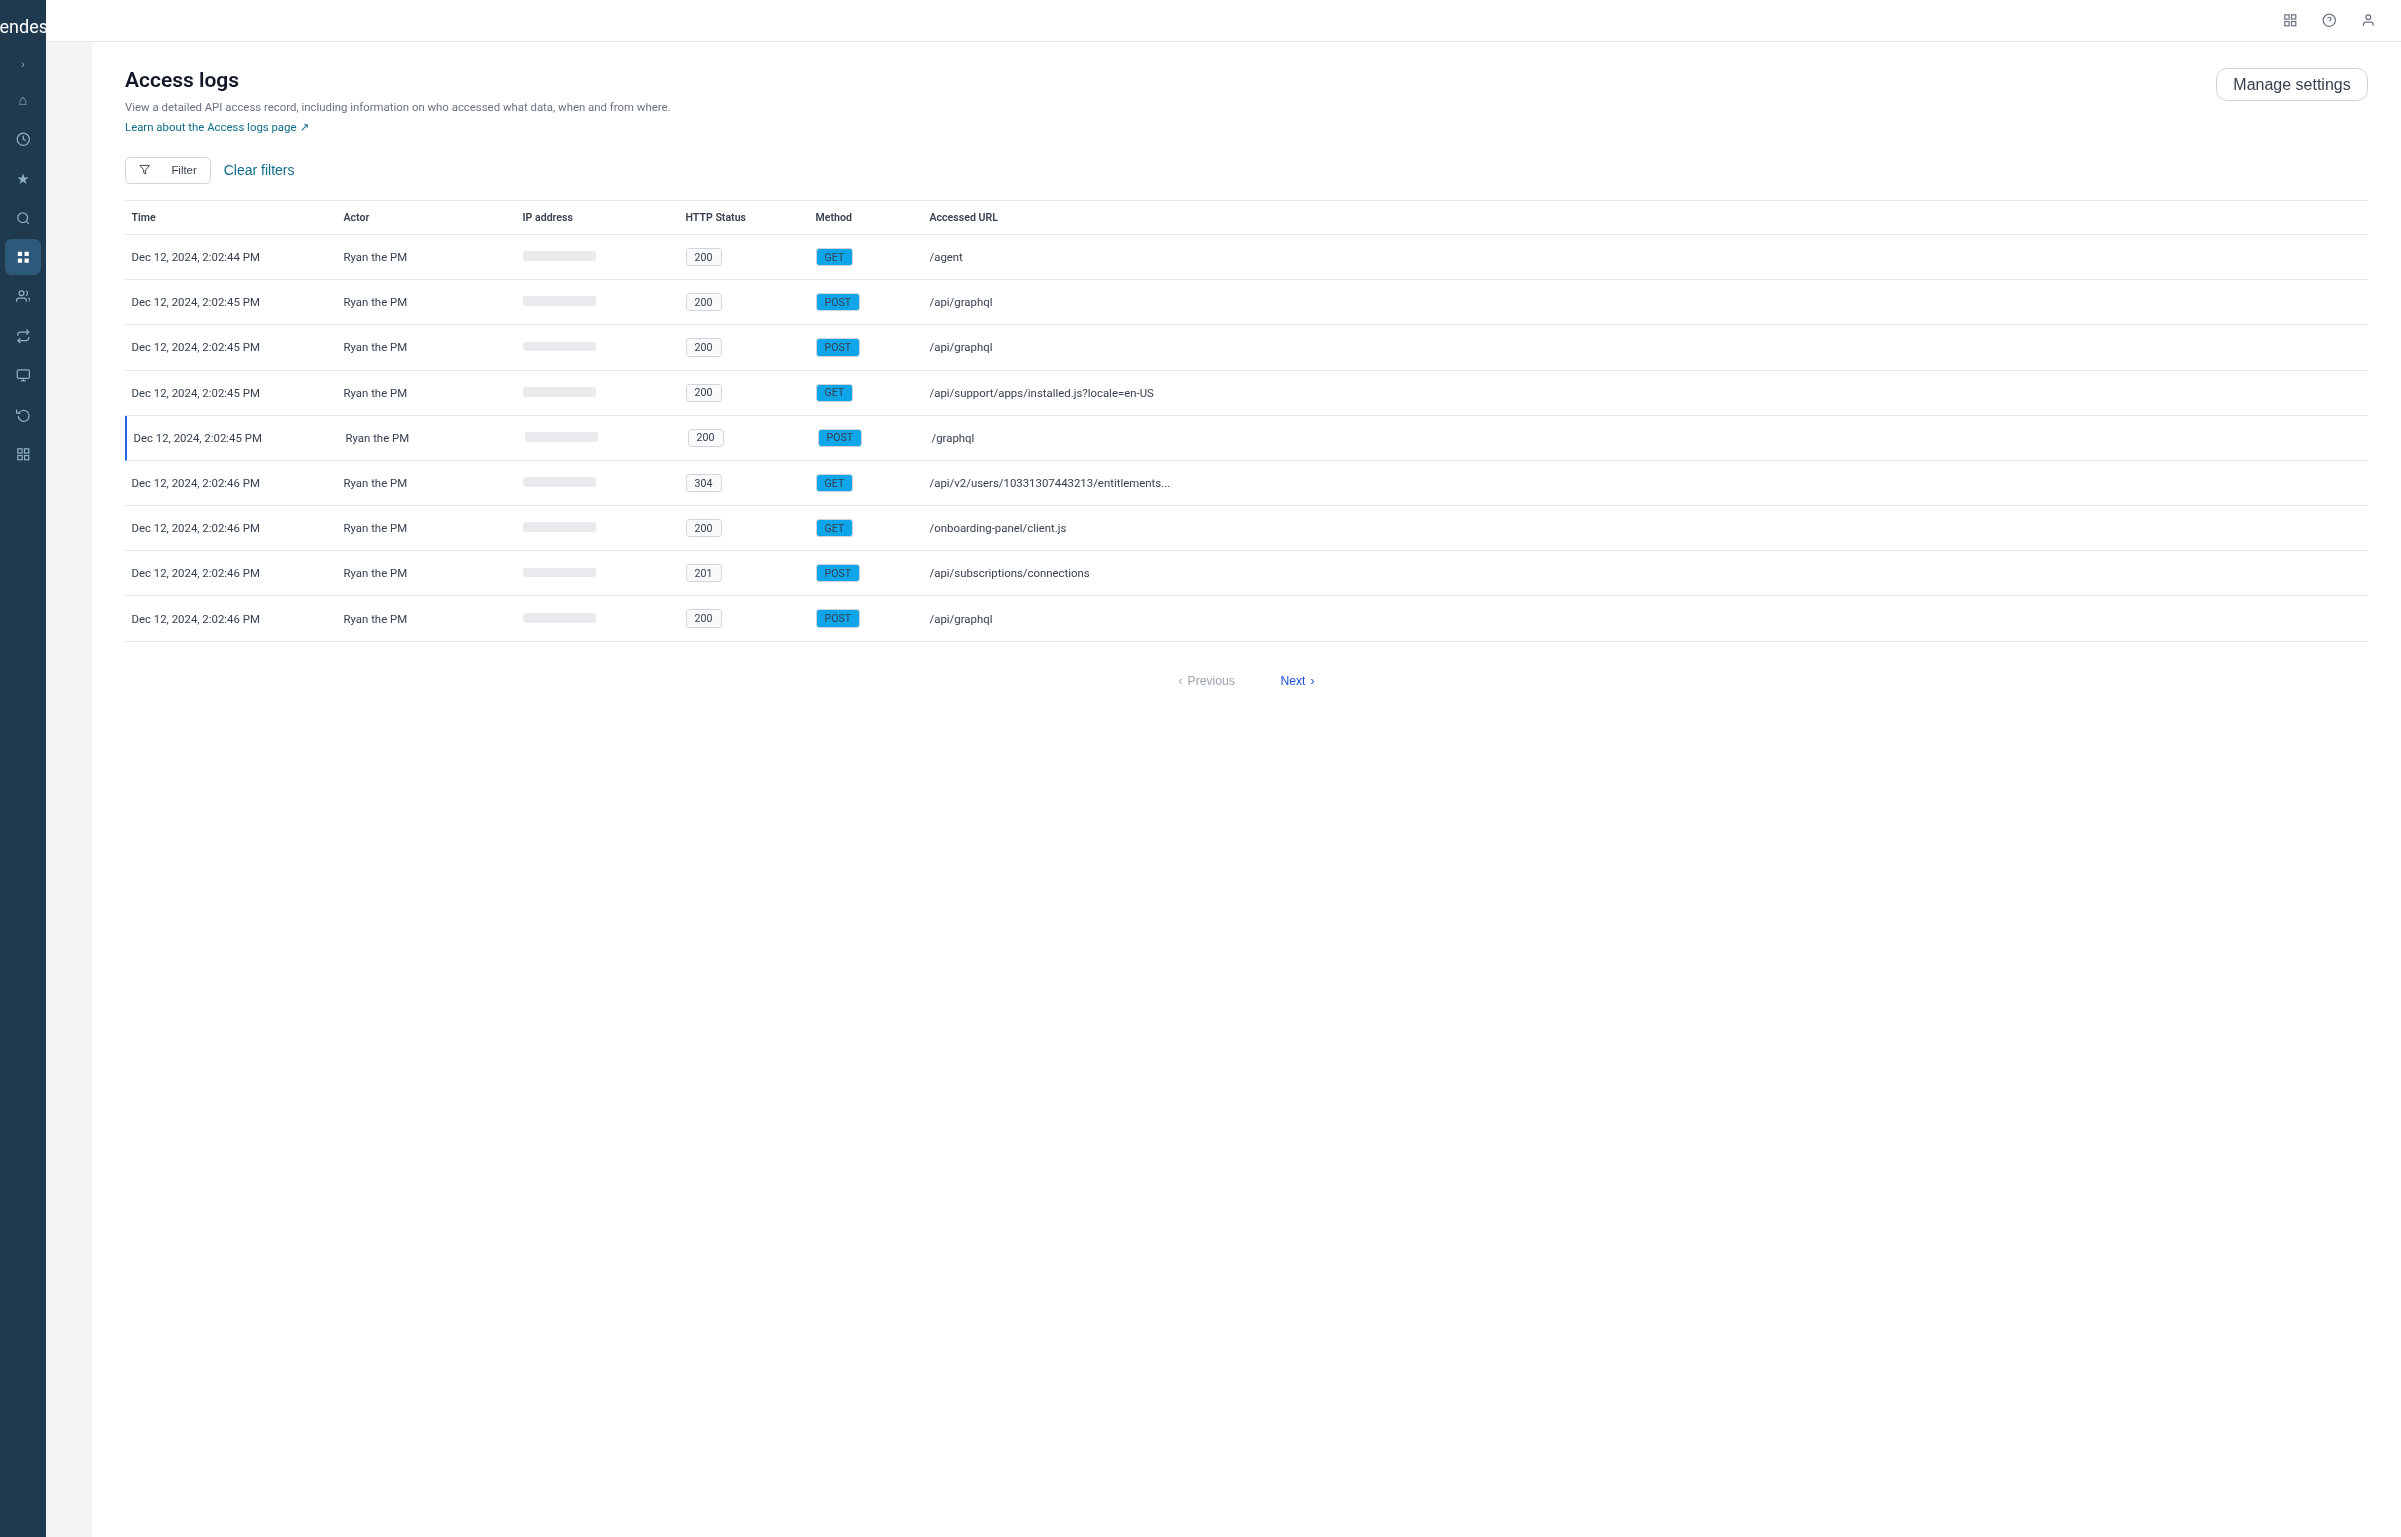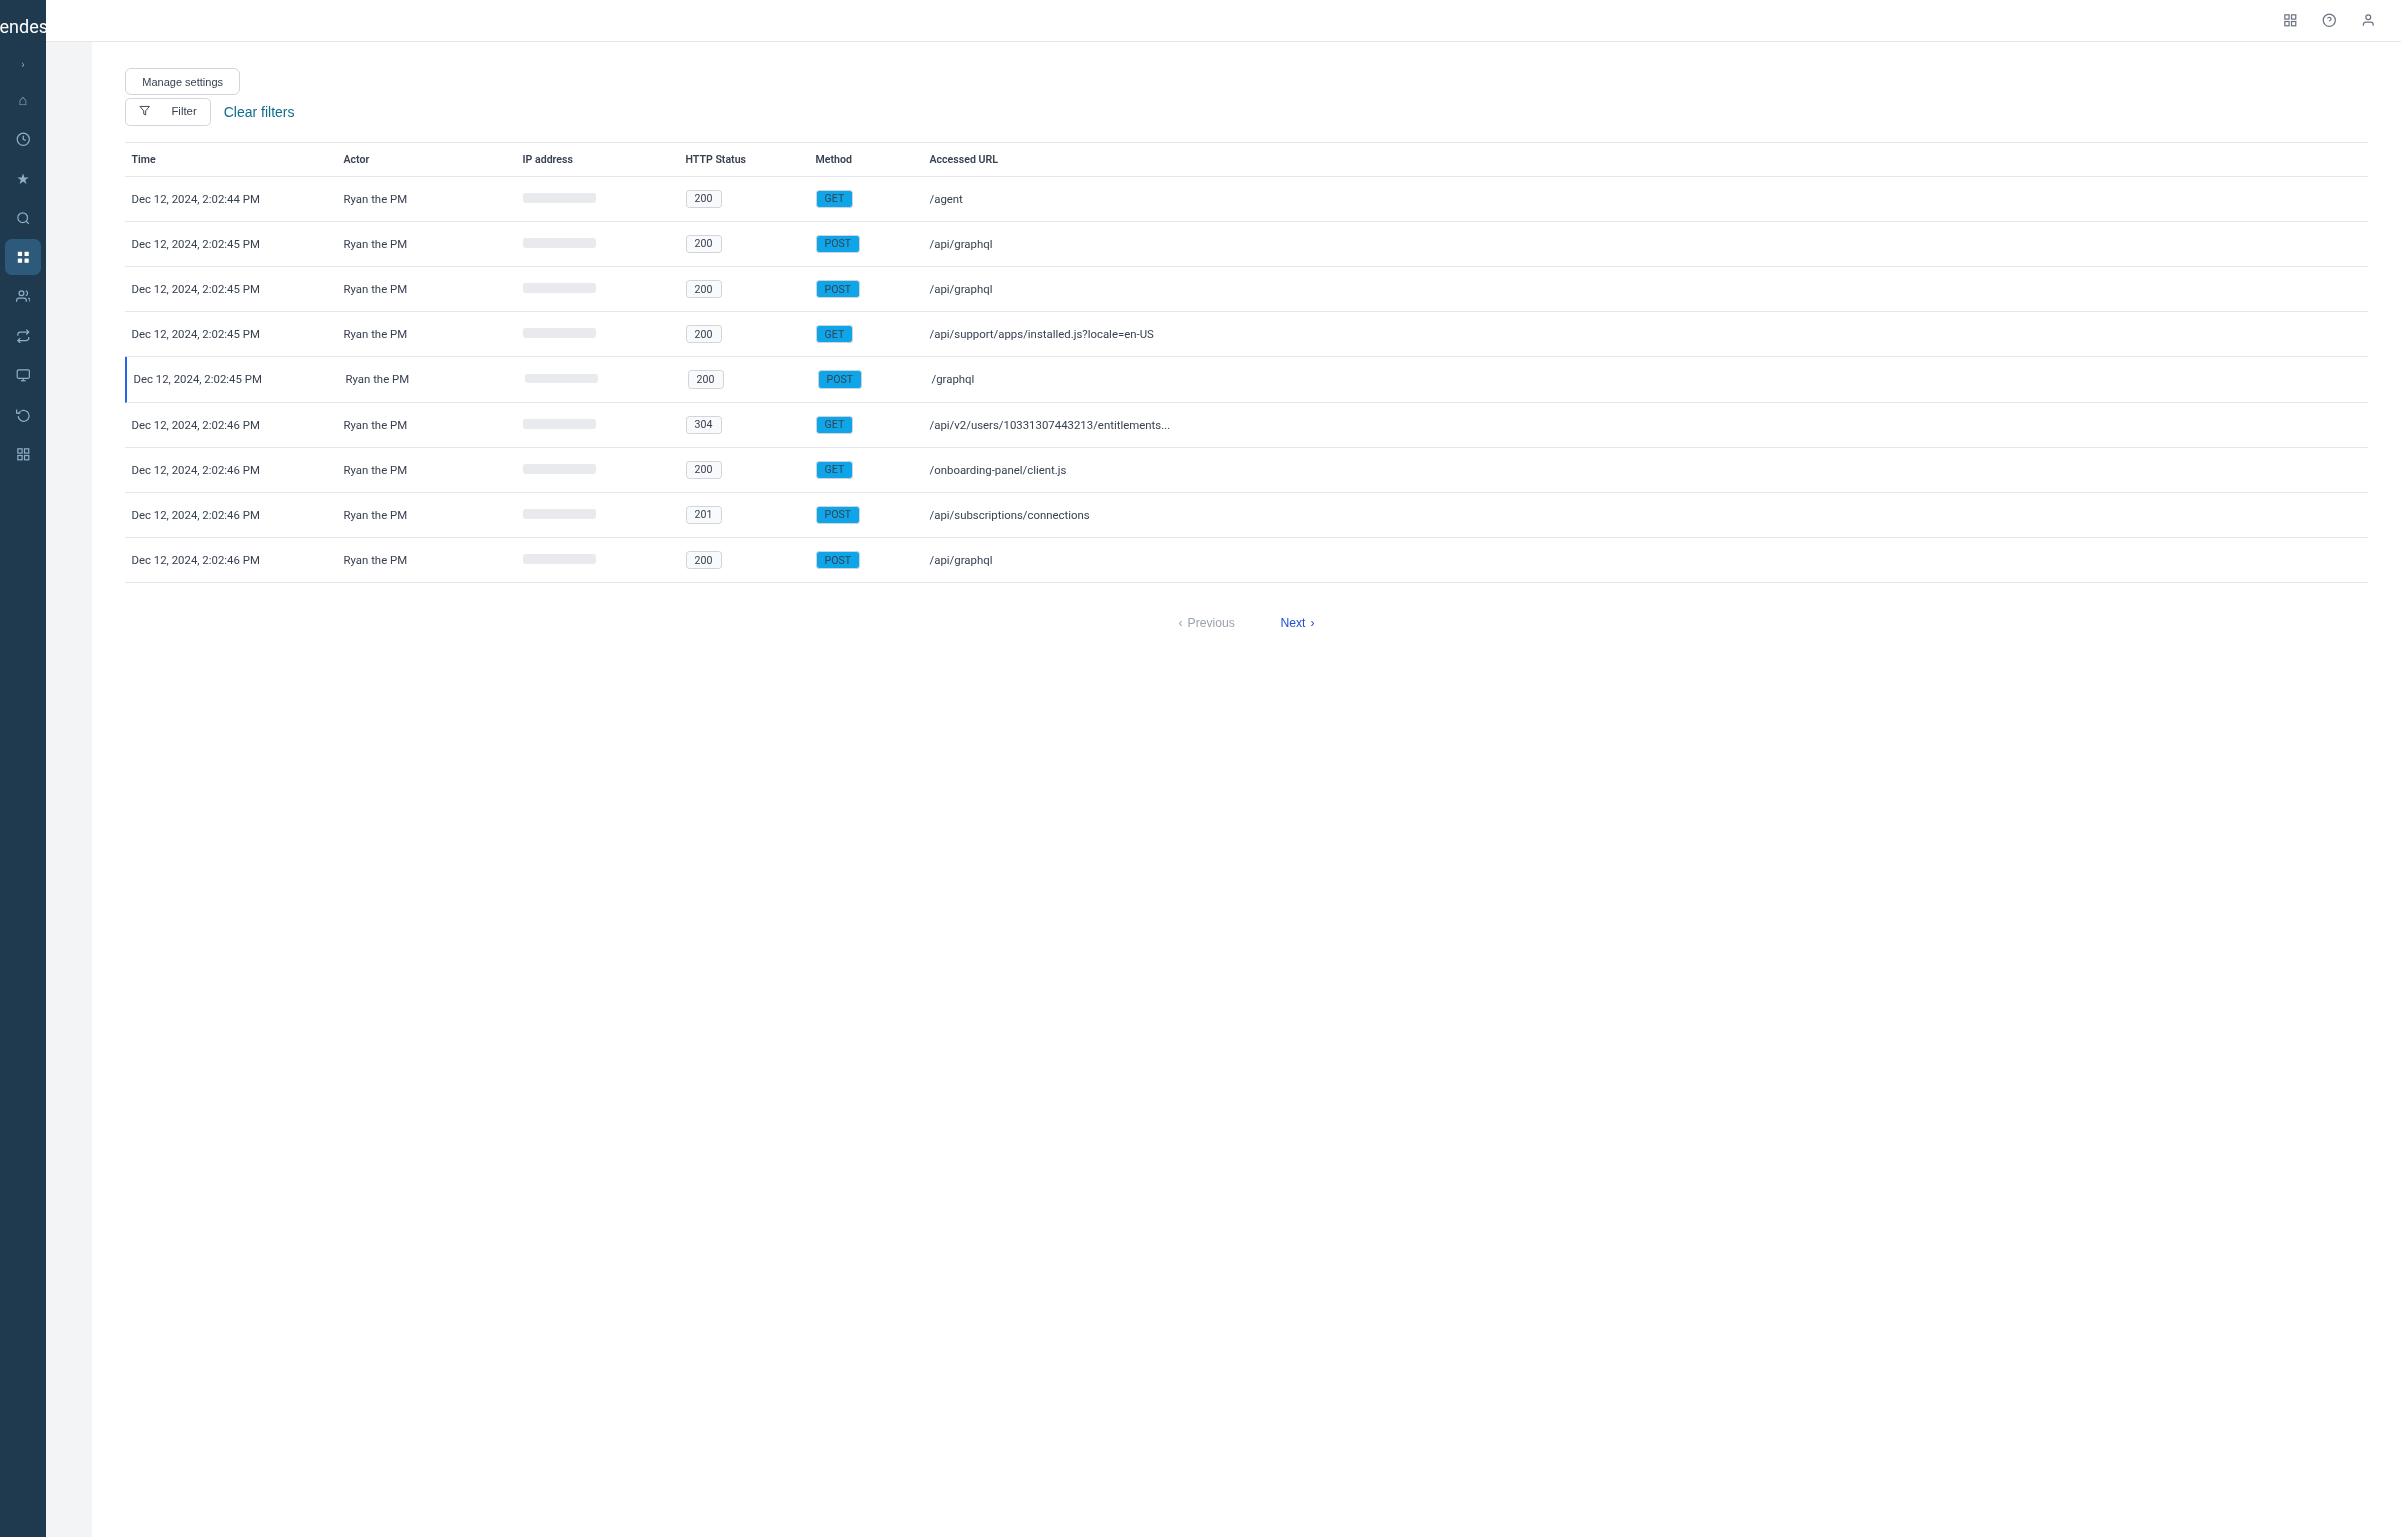--- a/index.html
+++ b/index.html
@@ -122,22 +122,22 @@
     .header-left {}
     .header-right {
       margin-top: 0;
     }
 
     .manage-btn {
       border: 0.8px solid #d1d5db;
       background: #fff;
       color: #374151;
       padding: 6.5px 16.3px;
-      border-radius: 6px;
-      font-size: 11px;
+      border-radius: 11px;
+      font-size: 16px;
       cursor: pointer;
       white-space: nowrap;
     }
 
     
     .filter-row {
       display: flex;
       align-items: center;
       gap: 13px;
       margin-bottom: 16.3px;
@@ -347,20 +347,29 @@
   <div class="topbar-icon">
     <svg width="14.6" height="14.6" viewBox="0 0 24 24" fill="none" stroke="currentColor" stroke-width="2">
         <path d="M20 21v-2a4 4 0 0 0-4-4H8a4 4 0 0 0-4 4v2"></path>
         <circle cx="12" cy="7" r="4"></circle>
       </svg>
   </div>
 </div>
 
 <div class="main">
   <div class="header-row">
+    <div class="header-left">
+      <h1 class="page-title">Access logs</h1>
+      <p class="page-desc">View a detailed API access record, including information on who accessed what data,
+when and from where.</p>
+      <a href="#" class="page-link">
+        <span>Learn about the Access logs page</span>
+        <span>↗</span>
+      </a>
+    </div>
     <div class="header-right">
       <button class="manage-btn">Manage settings</button>
     </div>
   </div>
 
   <div class="filter-row">
     <button class="filter-btn">
       <span>
         <svg width="11.4" height="11.4" viewBox="0 0 24 24" fill="none" stroke="currentColor" stroke-width="2">
             <polygon points="22 3 2 3 10 12.46 10 19 14 21 14 12.46 22 3"></polygon>

